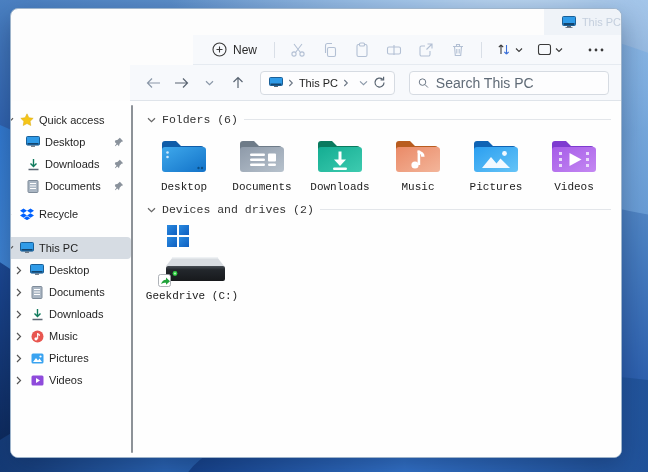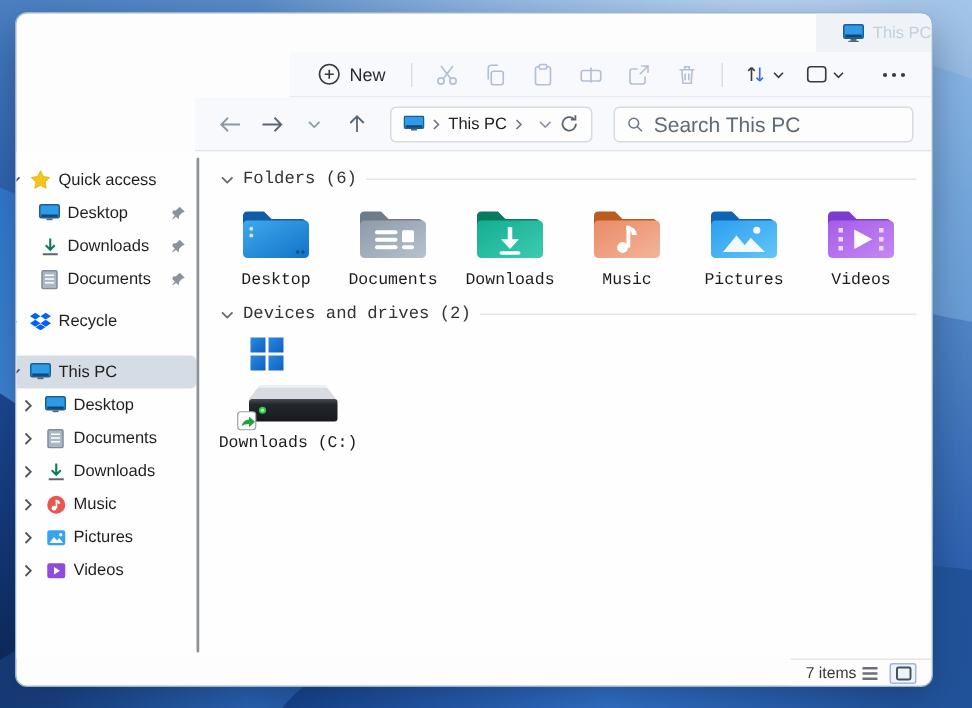--- a/index.html
+++ b/index.html
@@ -589,37 +589,22 @@
               <path d="M18 33h44l7 9H11z" fill="#d8dce1"></path>
               <path d="M18 33h44l1.2 1.5H16.8z" fill="#eef1f4"></path>
               <rect x="11" y="42" width="59" height="15" rx="2" fill="url(#gdrv)"></rect>
               <circle cx="20" cy="49.5" r="2.4" fill="#2ecc40"></circle>
               <circle cx="20" cy="49.5" r="1.1" fill="#a9f5b2"></circle>
               <g>
                 <rect x="3.5" y="50.5" width="12" height="12" rx="2" fill="#fff" stroke="#9aa0a6" stroke-width=".8"></rect>
                 <path d="M6 60c1-3 2.8-4.2 5-4.3V53.6l4 3.6-4 3.6v-2.1c-2 0-3.6.5-5 1.3z" fill="#21a33a"></path>
               </g>
             </svg>
-            <div class="tile-label">Downloads (C:)</div>
+            <div class="tile-label">Geekdrive (C:)</div>
           </div>
         </div>
 
       </div>
     </div>
 
-    <div class="statusbar">
-      <span>7 items</span>
-      <div class="status-right">
-        <div class="view-toggle">
-          <svg width="12" height="10" viewBox="0 0 12 10">
-            <path d="M1 1.5h10M1 5h10M1 8.5h10" stroke="#6b7078" stroke-width="1.6"></path>
-          </svg>
-        </div>
-        <div class="view-toggle active">
-          <svg width="11" height="10" viewBox="0 0 11 10">
-            <rect x="1" y="1" width="9" height="8" rx="1" fill="none" stroke="#4a5058" stroke-width="1.3"></rect>
-          </svg>
-        </div>
-      </div>
-    </div>
 
   </div>
 </div>
 
 </body></html>

